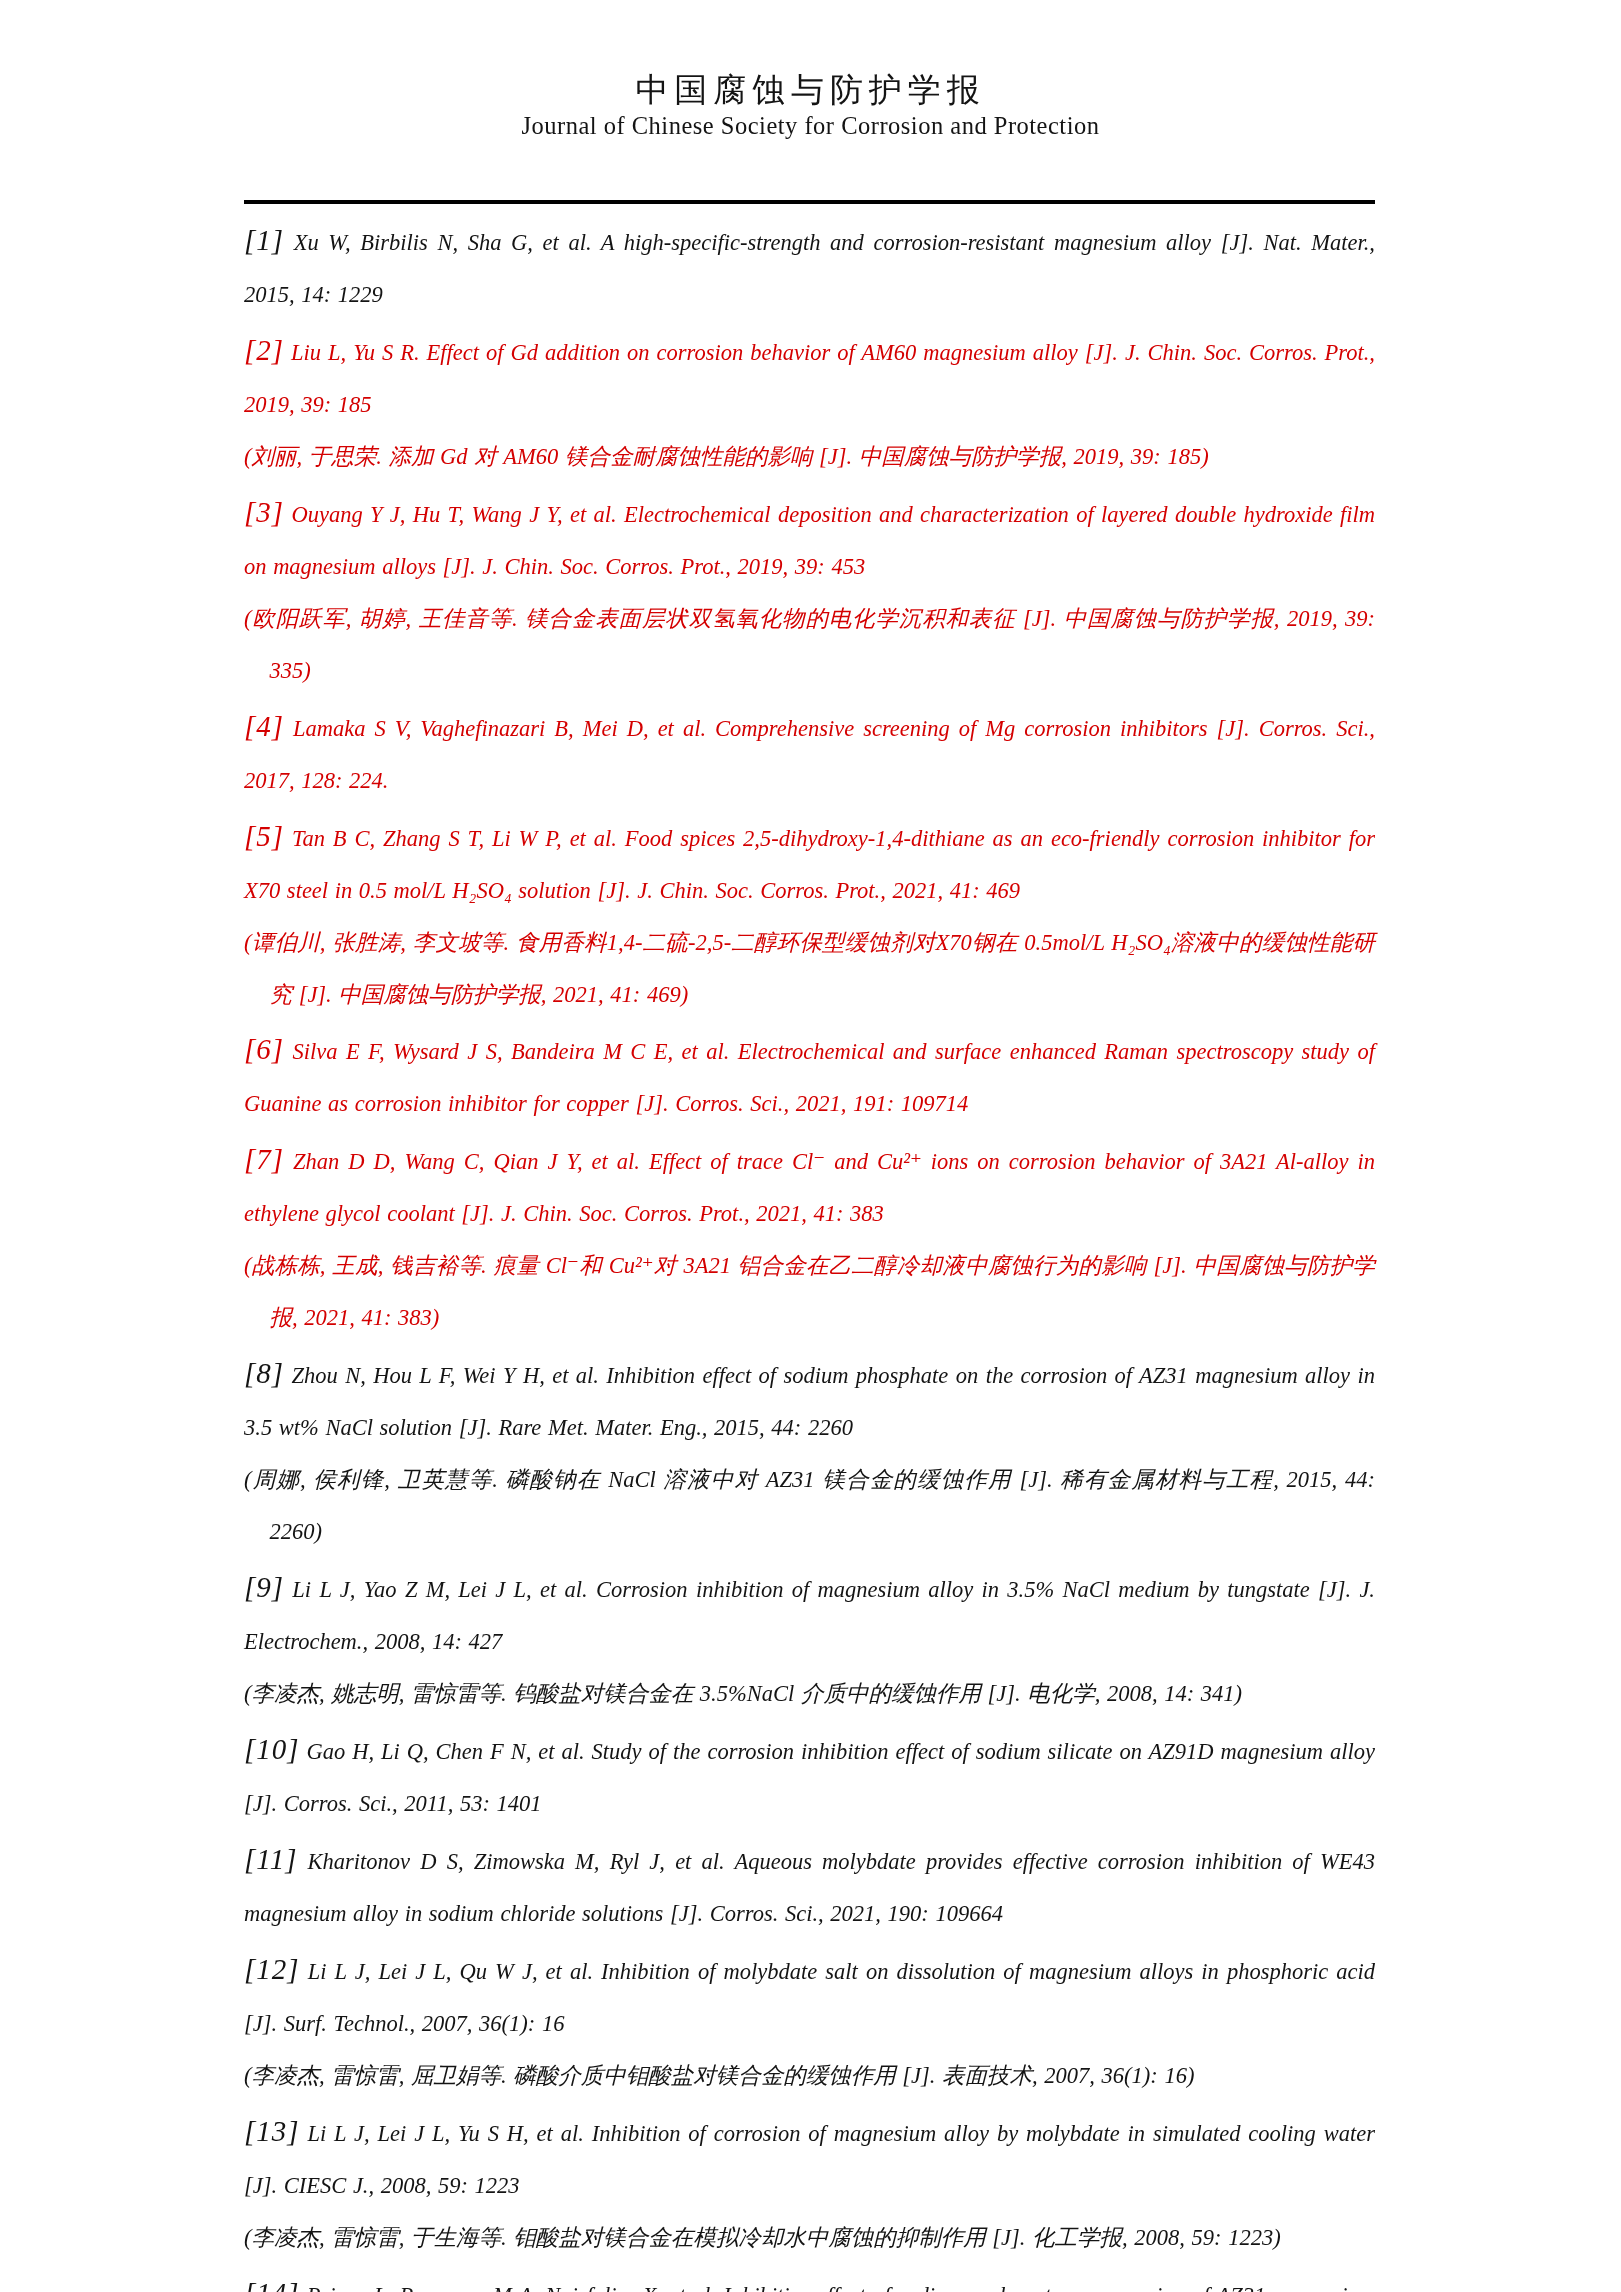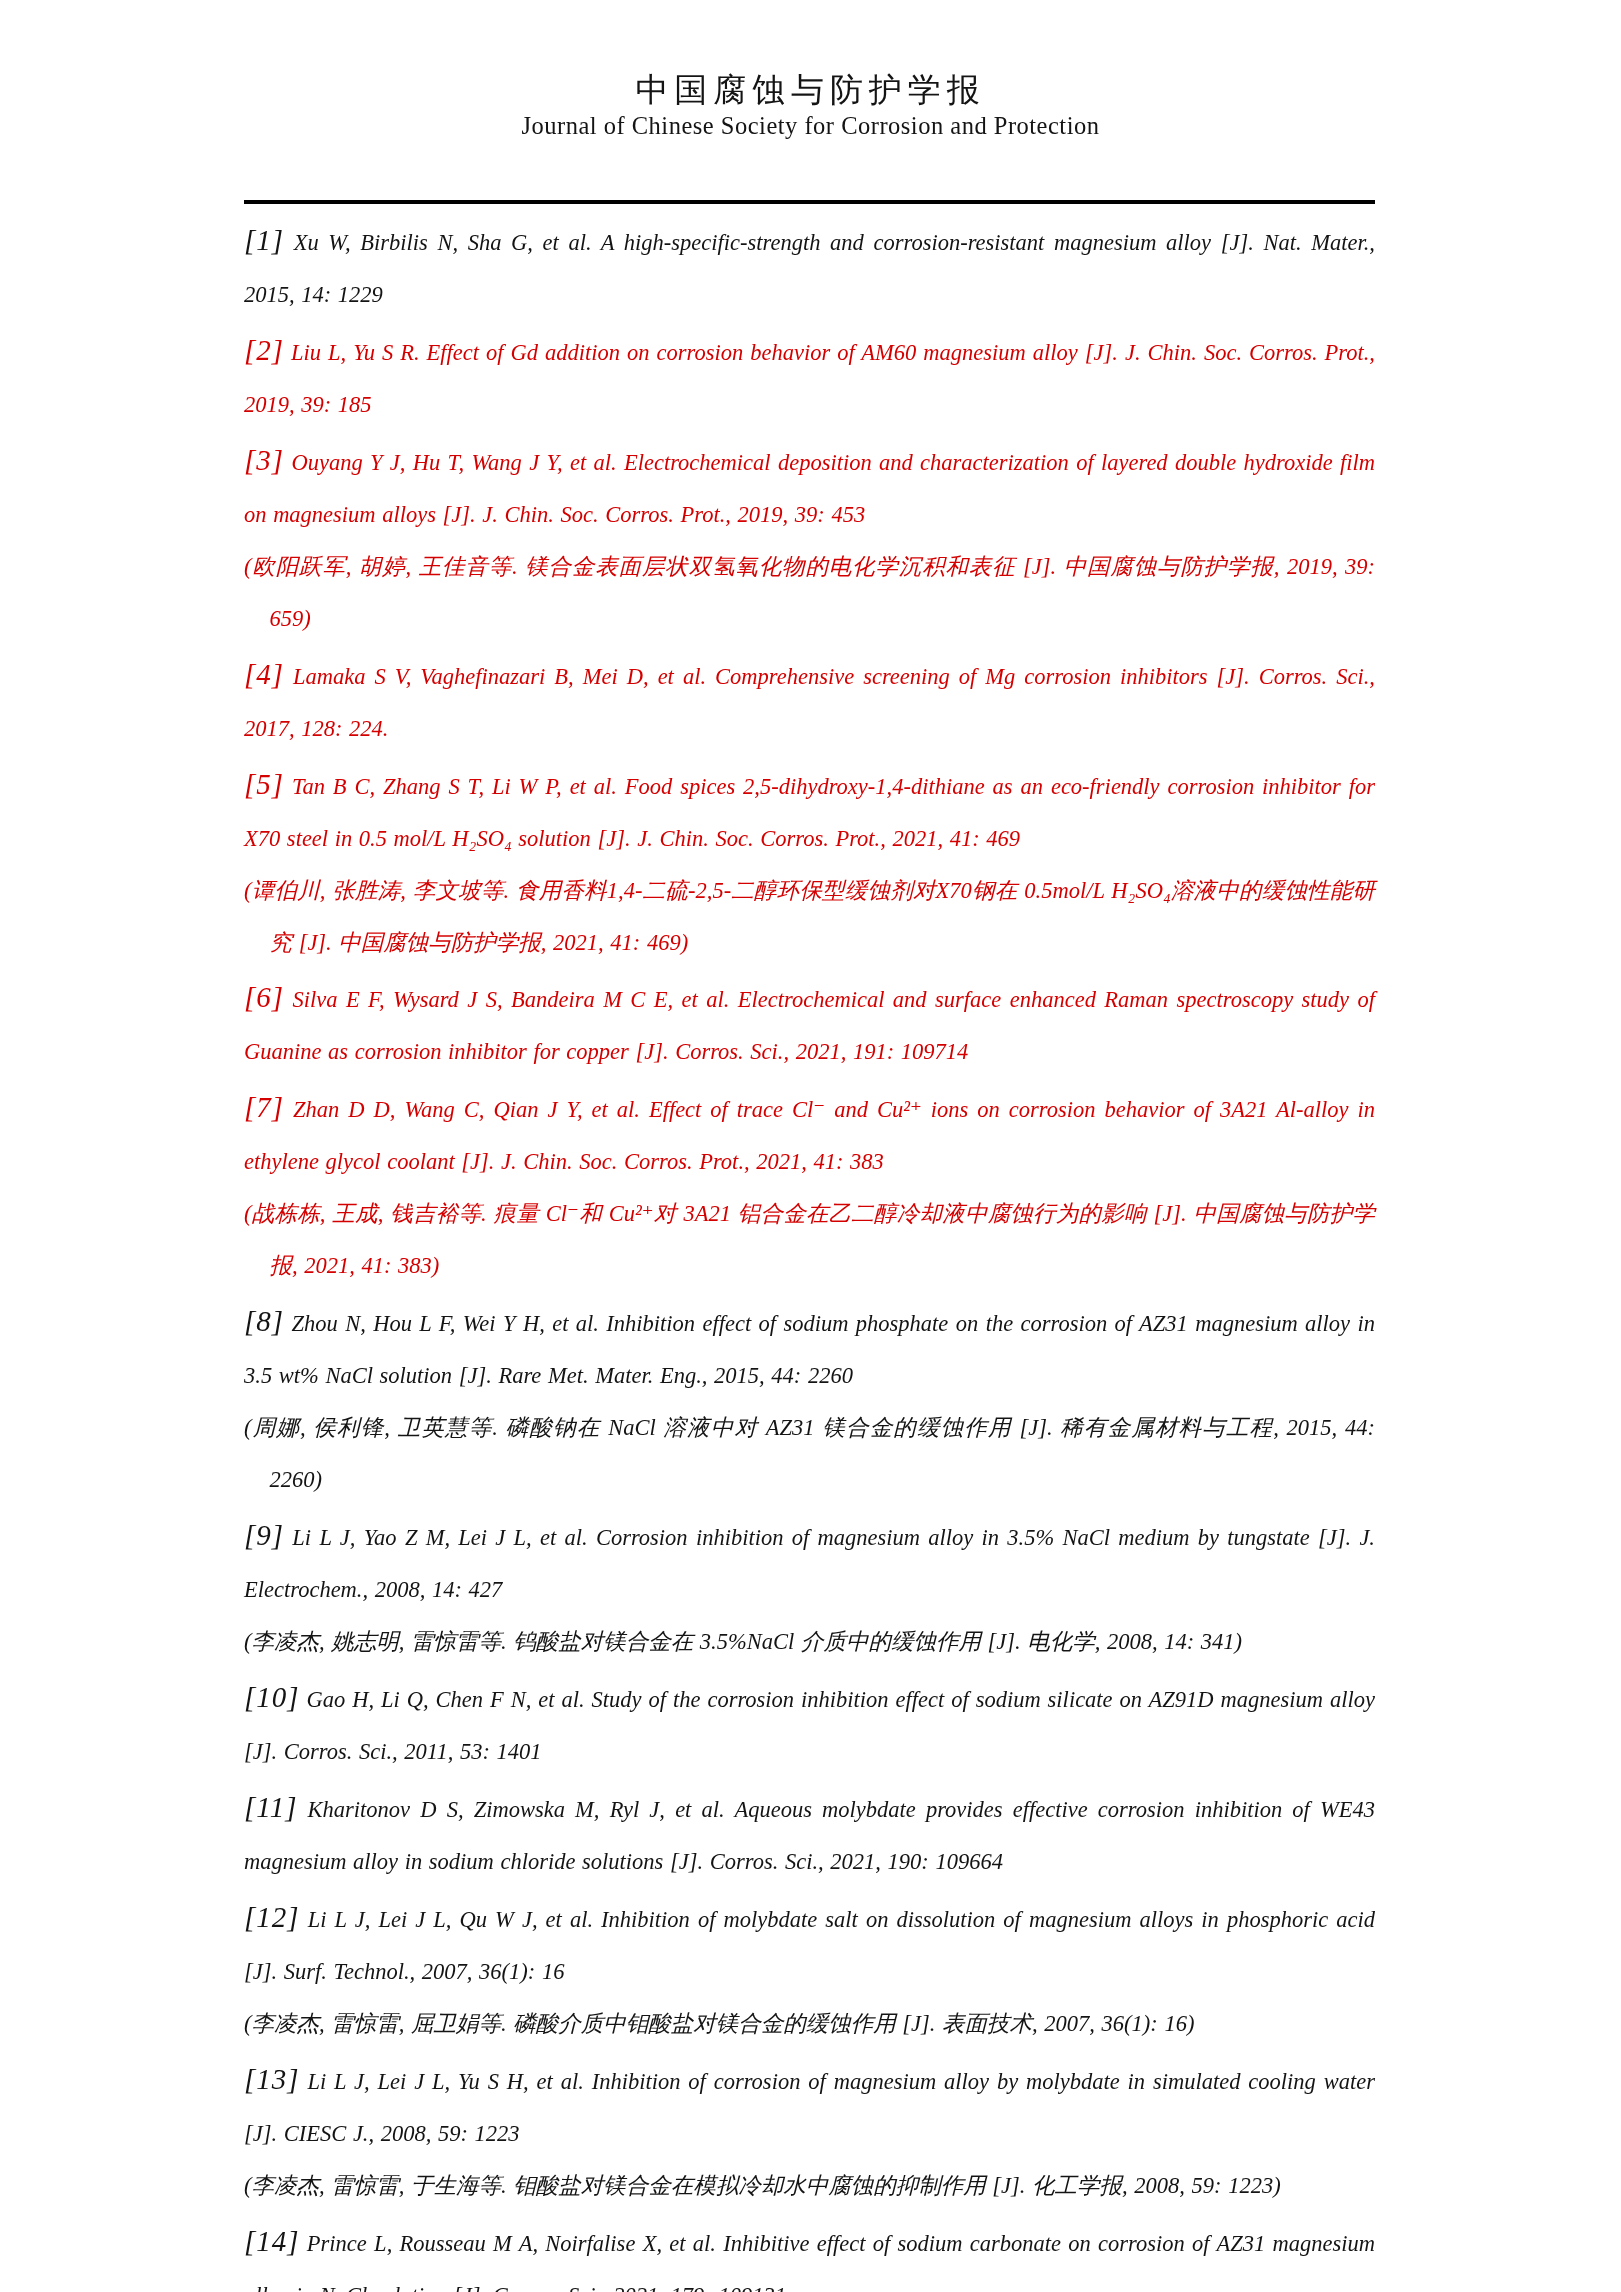--- a/index.html
+++ b/index.html
@@ -78,24 +78,25 @@
     <div class="title-cn">中国腐蚀与防护学报</div>
     <div class="title-en">Journal of Chinese Society for Corrosion and Protection</div>
   </div>
   <div class="rule"></div>
   <div class="refs" id="refs">
       <div class="ref black">
         <p class="en"><span class="num">[1]</span> Xu W, Birbilis N, Sha G, et al. A high-specific-strength and corrosion-resistant magnesium alloy [J]. Nat. Mater., 2015, 14: 1229</p>
       </div>
       <div class="ref red">
         <p class="en"><span class="num">[2]</span> Liu L, Yu S R. Effect of Gd addition on corrosion behavior of AM60 magnesium alloy [J]. J. Chin. Soc. Corros. Prot., 2019, 39: 185</p>
+        <p class="cn">(刘丽, 于思荣. 添加 Gd 对 AM60 镁合金耐腐蚀性能的影响 [J]. 中国腐蚀与防护学报, 2019, 39: 185)</p>
       </div>
       <div class="ref red">
         <p class="en"><span class="num">[3]</span> Ouyang Y J, Hu T, Wang J Y, et al. Electrochemical deposition and characterization of layered double hydroxide film on magnesium alloys [J]. J. Chin. Soc. Corros. Prot., 2019, 39: 453</p>
-        <p class="cn">(欧阳跃军, 胡婷, 王佳音等. 镁合金表面层状双氢氧化物的电化学沉积和表征 [J]. 中国腐蚀与防护学报, 2019, 39: 659)</p>
+        <p class="cn">(欧阳跃军, 胡婷, 王佳音等. 镁合金表面层状双氢氧化物的电化学沉积和表征 [J]. 中国腐蚀与防护学报, 2019, 39: 335)</p>
       </div>
       <div class="ref red">
         <p class="en"><span class="num">[4]</span> Lamaka S V, Vaghefinazari B, Mei D, et al. Comprehensive screening of Mg corrosion inhibitors [J]. Corros. Sci., 2017, 128: 224.</p>
       </div>
       <div class="ref red">
         <p class="en"><span class="num">[5]</span> Tan B C, Zhang S T, Li W P, et al. Food spices 2,5-dihydroxy-1,4-dithiane as an eco-friendly corrosion inhibitor for X70 steel in 0.5 mol/L H₂SO₄ solution [J]. J. Chin. Soc. Corros. Prot., 2021, 41: 469</p>
         <p class="cn">(谭伯川, 张胜涛, 李文坡等. 食用香料1,4-二硫-2,5-二醇环保型缓蚀剂对X70钢在 0.5mol/L H₂SO₄溶液中的缓蚀性能研究 [J]. 中国腐蚀与防护学报, 2021, 41: 469)</p>
       </div>
       <div class="ref red">
         <p class="en"><span class="num">[6]</span> Silva E F, Wysard J S, Bandeira M C E, et al. Electrochemical and surface enhanced Raman spectroscopy study of Guanine as corrosion inhibitor for copper [J]. Corros. Sci., 2021, 191: 109714</p>

